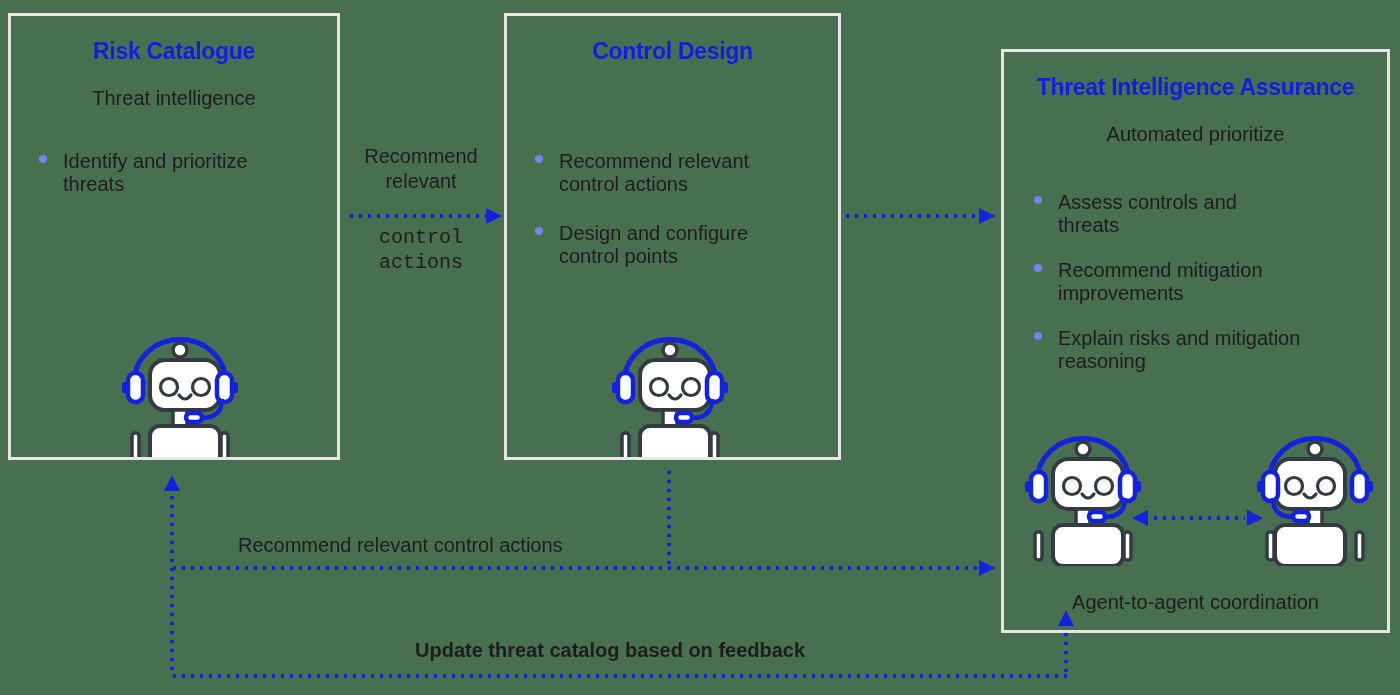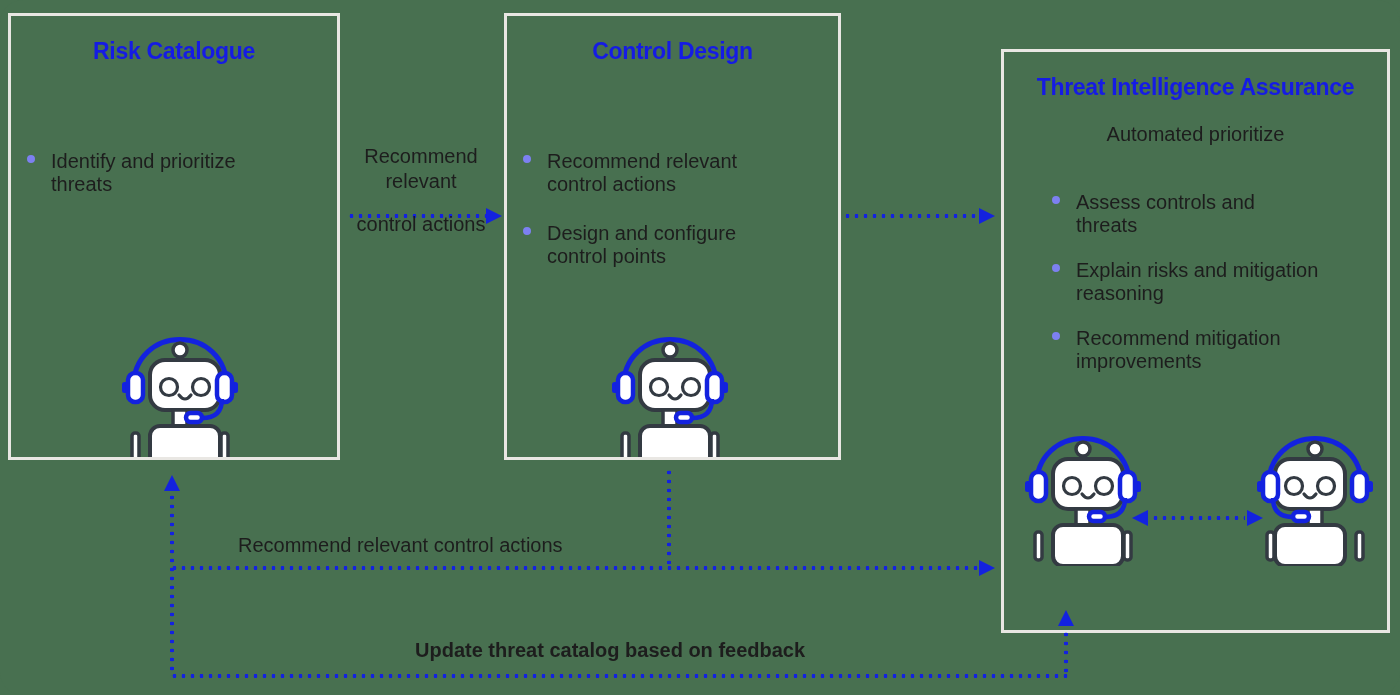--- a/index.html
+++ b/index.html
@@ -19,22 +19,22 @@
 
   
   .box{position:absolute;border:3px solid var(--box-border);background:transparent;overflow:hidden;}
   .box1{left:8px;top:13px;width:332px;height:447px;}
   .box2{left:504px;top:13px;width:337px;height:447px;}
   .box3{left:1001px;top:13px;width:389px;height:584px;margin-top:36px;}
   .box h2{position:absolute;top:22px;left:0;right:0;text-align:center;
           font-size:23px;line-height:27px;font-weight:bold;color:var(--heading-blue);letter-spacing:-0.3px;}
   .subtitle{position:absolute;top:70px;left:0;right:0;text-align:center;
           font-size:20px;line-height:24px;color:var(--body-text);}
-  ul.bullets{position:absolute;left:0;top:134px;list-style:none;padding-left:16px;}
-  .box3 ul.bullets{top:139px;padding-left:48px;}
+  ul.bullets{position:absolute;left:0;top:134px;list-style:none;padding-left:28px;}
+  .box3 ul.bullets{top:139px;padding-left:30px;}
   ul.bullets li{display:flex;align-items:flex-start;margin-bottom:26px;}
   .box3 ul.bullets li{margin-bottom:22px;}
   .ring{flex:0 0 auto;width:5px;height:5px;border:4px solid var(--bullet-ring);border-radius:50%;
         margin-right:16px;margin-top:5px;}
   .bullet-text{display:block;width:235px;font-size:20px;line-height:23px;color:var(--body-text);}
   .box3 .bullet-text{width:245px;}
 
   
   .robot{position:absolute;width:120px;height:132px;}
   .robot svg{display:block;overflow:visible;}
@@ -90,20 +90,21 @@
       <path class="r-blue-line" stroke-width="4.5" d="M102 64 C102 79 93 83 82 83"></path>
       <rect class="r-blue" stroke-width="4.5" x="66" y="78" width="16" height="9" rx="4.5"></rect>
     </symbol>
   </defs>
 </svg>
 
 <div class="canvas">
 
   <section class="box box1">
     <h2>Risk Catalogue</h2>
+    <p class="subtitle">Threat intelligence</p>
     <ul class="bullets">
       <li>
         <span class="ring"></span>
         <span class="bullet-text">Identify and prioritize threats</span>
       </li>
     </ul>
     <div class="robot robot-main1">
       <svg width="120" height="132">
           <use href="#robot"></use>
         </svg>
@@ -132,49 +133,50 @@
   <section class="box box3">
     <h2>Threat Intelligence Assurance</h2>
     <p class="subtitle">Automated prioritize</p>
     <ul class="bullets">
       <li>
         <span class="ring"></span>
         <span class="bullet-text">Assess controls and threats</span>
       </li>
       <li>
         <span class="ring"></span>
-        <span class="bullet-text">Explain risks and mitigation reasoning</span>
+        <span class="bullet-text">Recommend mitigation improvements</span>
       </li>
       <li>
         <span class="ring"></span>
-        <span class="bullet-text">Recommend mitigation improvements</span>
+        <span class="bullet-text">Explain risks and mitigation reasoning</span>
       </li>
     </ul>
 
     <div class="robot robot-agent-left">
       <svg width="120" height="132">
           <use href="#robot"></use>
         </svg>
     </div>
     <div class="robot robot-agent-right mirror">
       <svg width="120" height="132">
           <use href="#robot"></use>
         </svg>
     </div>
 
     <div class="arr arr-l" style="left:128px;top:458px;"></div>
     <div class="dot-h" style="left:147px;top:464px;width:94px;"></div>
     <div class="arr arr-r" style="left:243px;top:458px;"></div>
 
+    <div class="caption">Agent-to-agent coordination</div>
   </section>
 
   <div class="lbl-mid" style="top:144px;">Recommend relevant</div>
   <div class="dot-h" style="left:347px;top:214px;width:139px;"></div>
   <div class="arr arr-r" style="left:486px;top:208px;"></div>
-  <div class="lbl-mid" style="top:212px;">control actions</div>
+  <div class="lbl-mid" style="top:225px;font-family:Liberation Mono, monospace;">control actions</div>
 
   <div class="dot-h" style="left:843px;top:214px;width:136px;"></div>
   <div class="arr arr-r" style="left:979px;top:208px;"></div>
 
   <div class="arr arr-u" style="left:164px;top:475px;"></div>
   <div class="dot-v" style="left:170px;top:493px;height:183px;"></div>
   <div class="dot-v" style="left:667px;top:468px;height:100px;"></div>
   <div class="lbl" style="left:238px;top:533px;">Recommend relevant control actions</div>
   <div class="dot-h" style="left:170px;top:566px;width:808px;"></div>
   <div class="arr arr-r" style="left:979px;top:560px;"></div>

